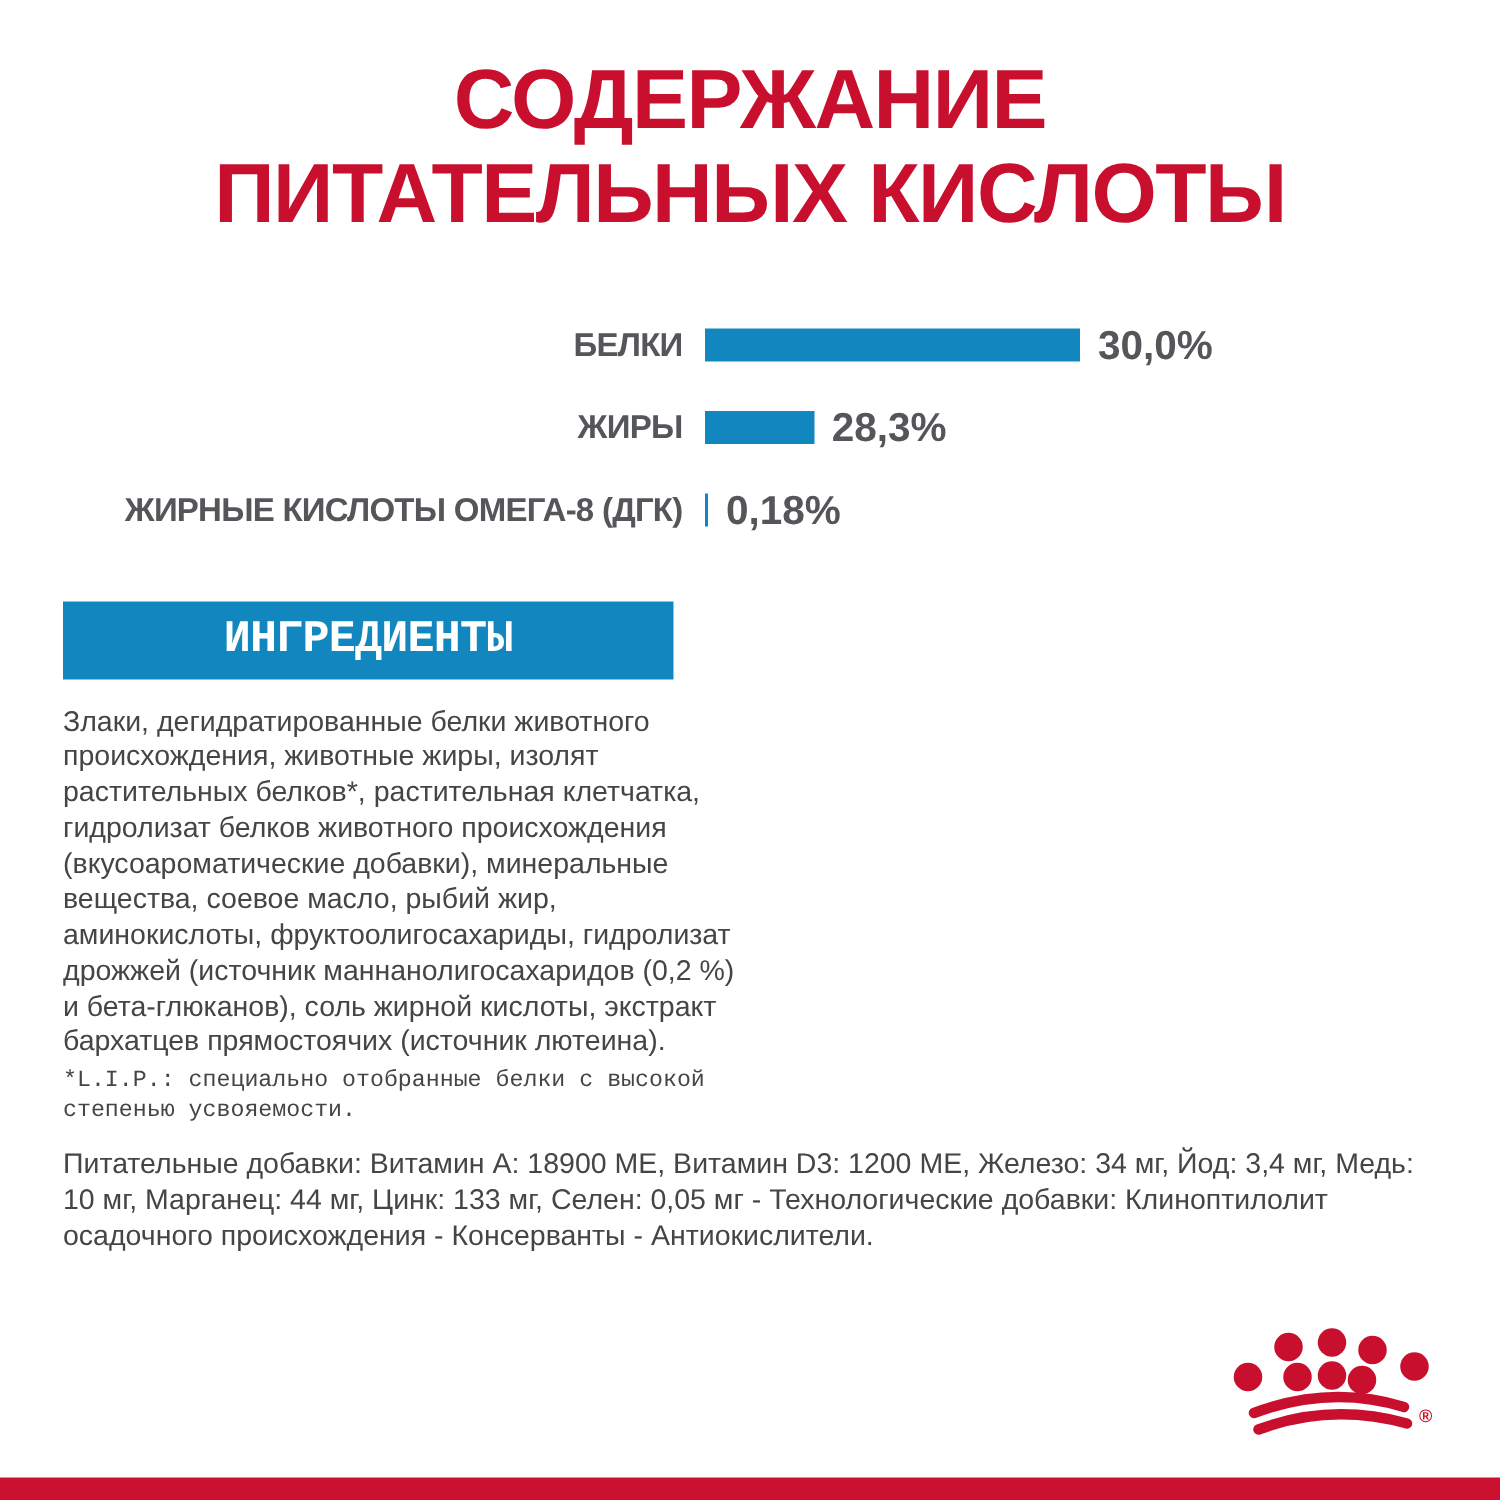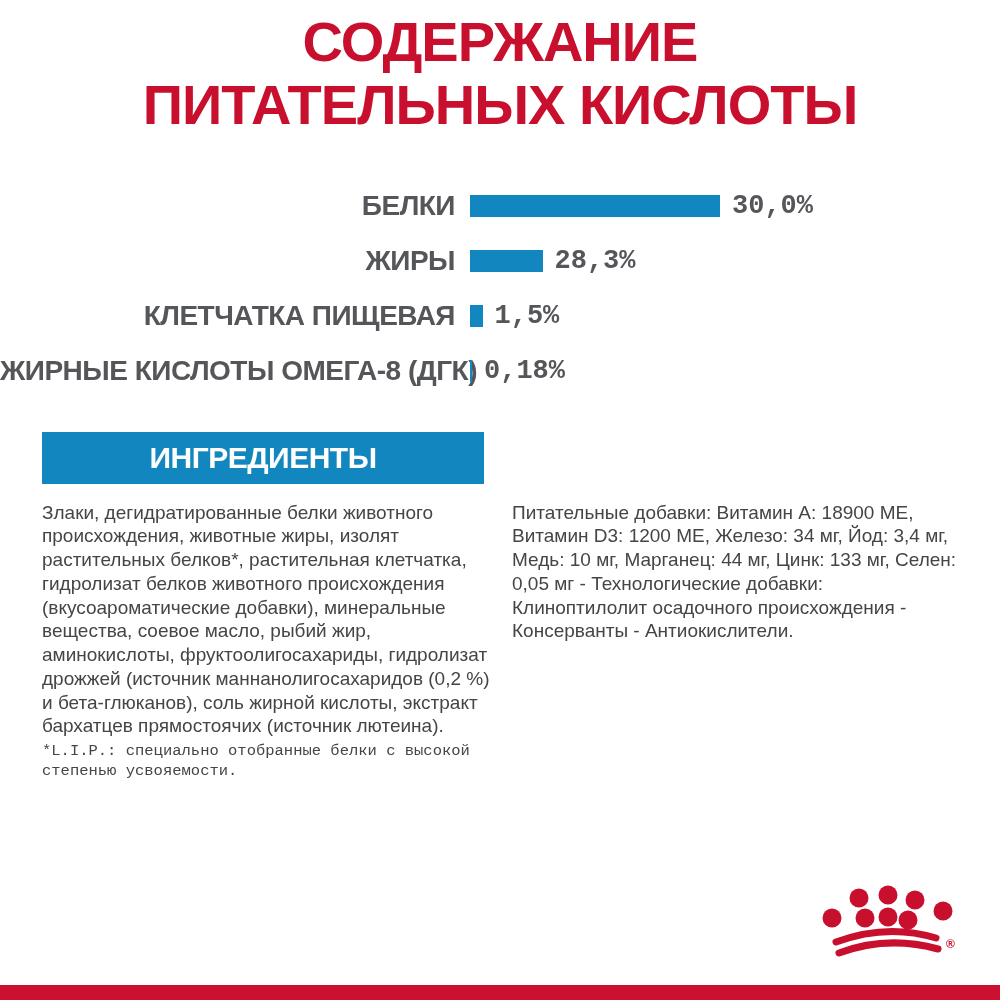--- a/index.html
+++ b/index.html
@@ -8,45 +8,45 @@
     --text-dark:#54565A;
     --body-text:#454548;
   }
   html,body{margin:0;padding:0;background:#fff;}
   .page{
     width:1000px;height:1000px;position:relative;background:#ffffff;
     font-family:"Liberation Sans","DejaVu Sans",sans-serif;
     overflow:hidden;margin:0 auto;
   }
   .title{
-    text-align:center;padding-top:10px;margin:0;
+    text-align:center;padding-top:34px;margin:0;
     color:var(--red);font-weight:bold;font-size:56px;line-height:1.13;
     letter-spacing:-1px;
   }
   .chart{margin-top:42px;display:flex;flex-direction:column;}
   .chart-row{display:flex;align-items:center;height:55px;}
   .chart-label{
-    width:470px;text-align:right;font-weight:bold;font-size:28px;
+    width:470px;text-align:right;font-weight:bold;font-size:22px;
     color:var(--text-dark);padding-right:15px;box-sizing:border-box;
     white-space:nowrap;letter-spacing:-0.5px;
   }
   .chart-bar{height:22px;background:var(--blue);flex:none;}
   .chart-value{
     font-weight:bold;font-size:27px;color:var(--text-dark);
-    margin-left:12px;white-space:nowrap;font-family:Liberation Mono, monospace;
+    margin-left:12px;white-space:nowrap;
   }
   .headers{display:flex;margin:33px 40px 0 42px;gap:15px;}
   .header-box{
     background:var(--blue);color:#ffffff;font-weight:bold;font-size:30px;
     height:52px;display:flex;align-items:center;justify-content:center;
     letter-spacing:-0.5px;
   }
-  .header-box.left{width:442px;flex:none;}
+  .header-box.left{width:407px;flex:none;font-family:Liberation Mono, monospace;}
   .header-box.right{flex:1;}
-  .columns{display:flex;margin:17px 40px 0 42px;gap:15px;}
+  .columns{display:flex;margin:17px 40px 0 42px;gap:15px;flex-direction:column;}
   .col{box-sizing:border-box;}
   .col.left{width:455px;flex:none;padding-right:6px;}
   .col.right{flex:1;}
   .col-body{font-size:19px;line-height:1.25;color:var(--body-text);margin:0;}
   .footnote{font-size:15.5px;line-height:1.3;color:var(--body-text);margin-top:3px;font-family:Liberation Mono, monospace;}
   .logo{position:absolute;right:20px;bottom:37px;}
   .footer-stripe{
     position:absolute;left:0;bottom:0;width:1000px;height:15px;
     background:var(--red);
   }
@@ -64,25 +64,20 @@
   <div class="chart">
       <div class="chart-row">
         <div class="chart-label">БЕЛКИ</div>
         <div class="chart-bar" style="width: 250px; background: rgb(18, 135, 191);"></div>
         <div class="chart-value">30,0%</div>
       </div>
       <div class="chart-row">
         <div class="chart-label">ЖИРЫ</div>
         <div class="chart-bar" style="width: 72.5px; background: rgb(18, 135, 191);"></div>
         <div class="chart-value">28,3%</div>
-      </div>
-      <div class="chart-row">
-        <div class="chart-label">КЛЕТЧАТКА ПИЩЕВАЯ</div>
-        <div class="chart-bar" style="width: 12.5px; background: rgb(18, 135, 191);"></div>
-        <div class="chart-value">1,5%</div>
       </div>
       <div class="chart-row">
         <div class="chart-label">ЖИРНЫЕ КИСЛОТЫ ОМЕГА-8 (ДГК)</div>
         <div class="chart-bar" style="width: 2px; background: rgb(18, 135, 191);"></div>
         <div class="chart-value">0,18%</div>
       </div>
     </div>
 
   <div class="headers">
     <div class="header-box left">ИНГРЕДИЕНТЫ</div>

